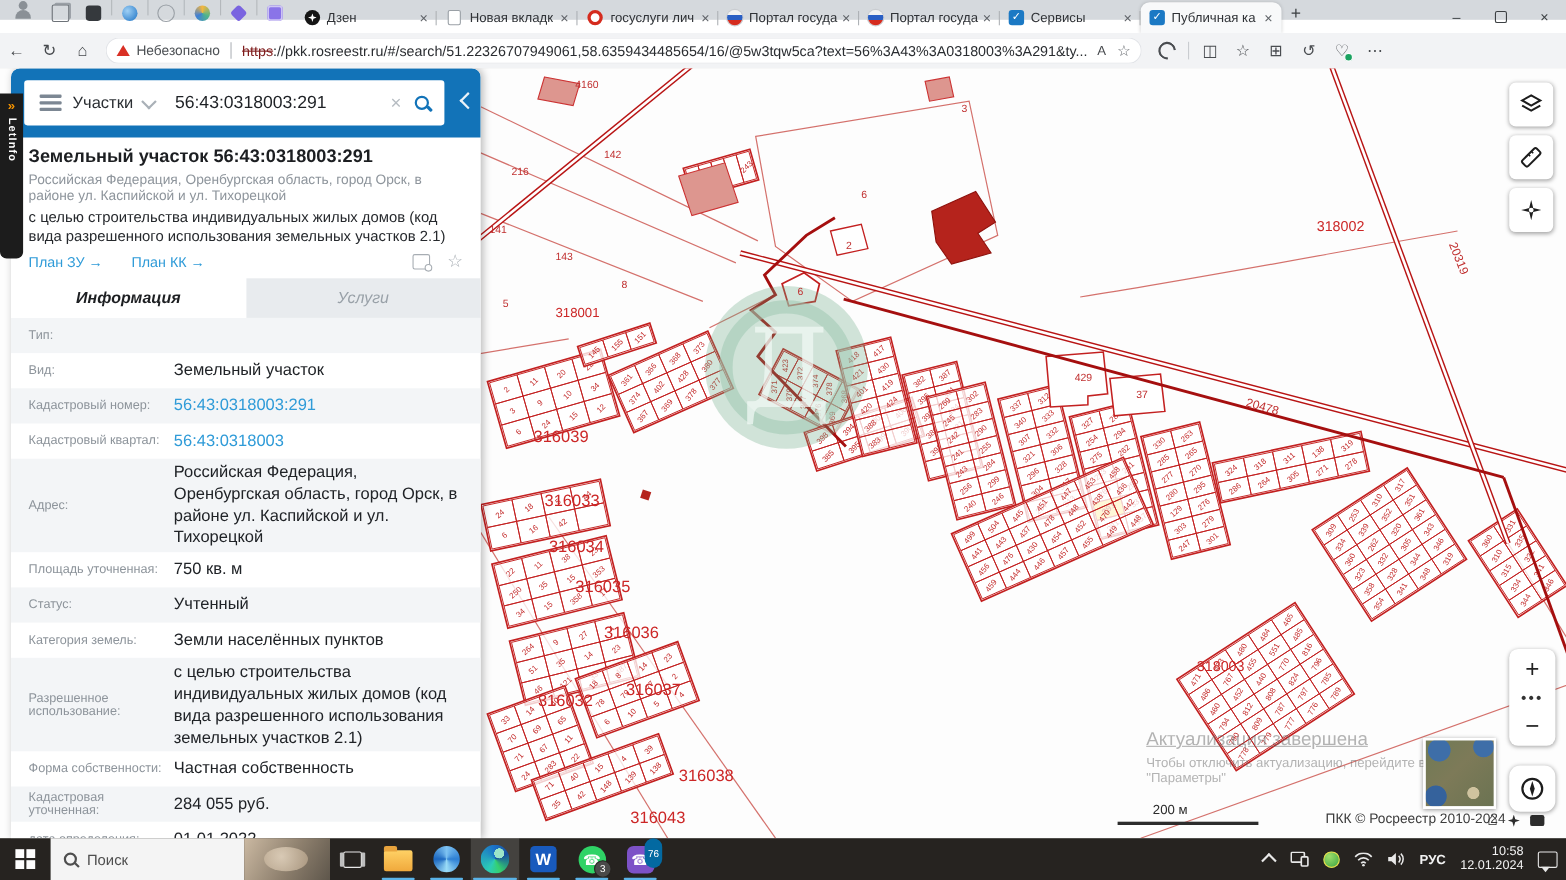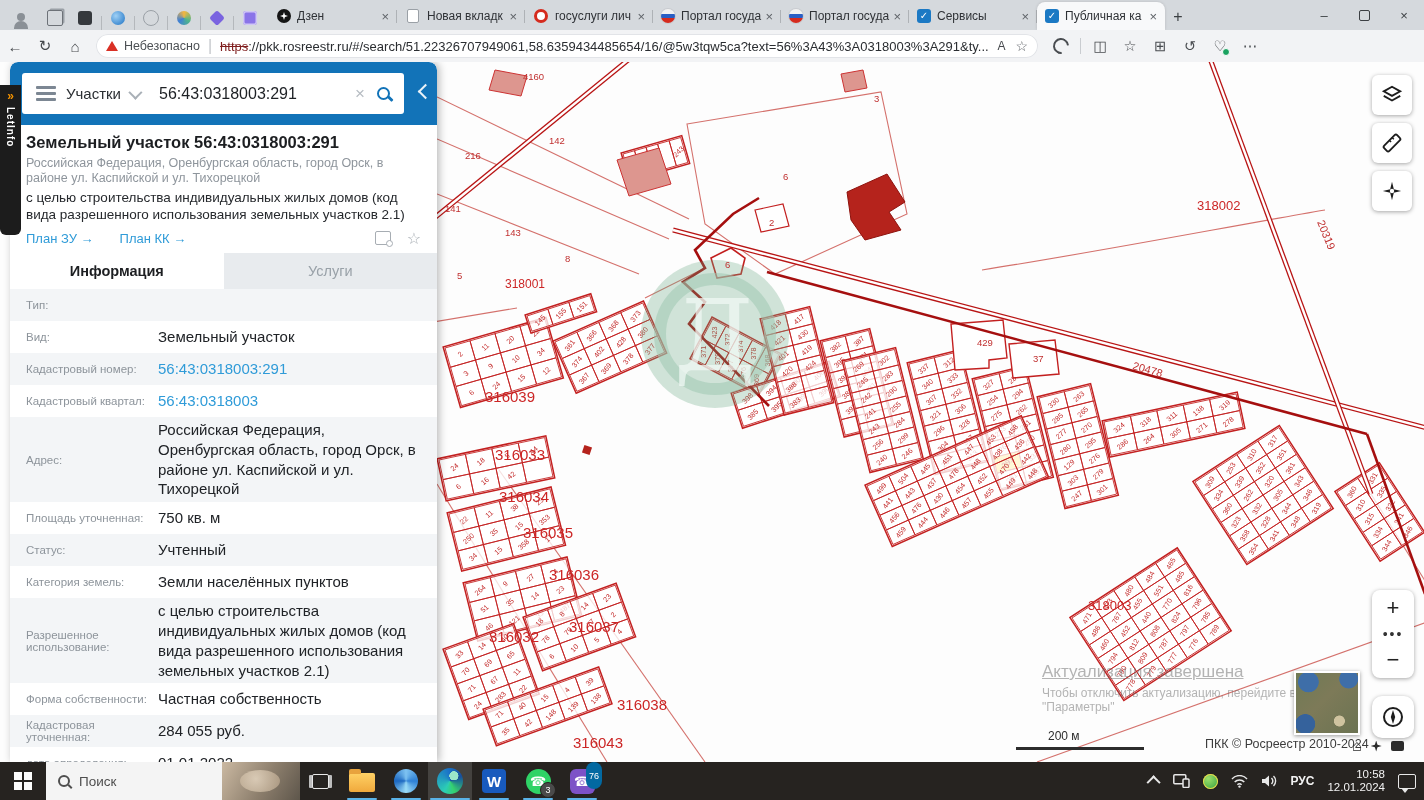--- a/index.html
+++ b/index.html
@@ -1,20 +1,20 @@
 <!DOCTYPE html>
 <html><head>
 <meta charset="utf-8">
 <style>
   html,body{margin:0;padding:0;background:#555;}
   #app{position:relative;width:1424px;height:800px;overflow:hidden;background:#fff;
        font-family:"Liberation Sans",sans-serif;-webkit-font-smoothing:antialiased;}
   
-  .tabstrip{position:absolute;top:0;left:0;width:1424px;height:30px;background:#d5d9dd;
-            display:flex;align-items:flex-end;}
+  .tabstrip{position:absolute;top:0;left:0;width:1424px;height:18px;background:#d5d9dd;
+            display:flex;align-items:flex-start;}
   .profile{width:18px;height:18px;margin:0 10px 0 12px;position:relative;}
   .profile i{position:absolute;left:5px;top:1px;width:8px;height:8px;border-radius:50%;background:#8a9096;}
   .profile b{position:absolute;left:2px;top:9px;width:14px;height:8px;border-radius:7px 7px 0 0;background:#8a9096;}
   .pin{width:30px;height:24px;display:flex;align-items:center;justify-content:center;}
   .psep{width:1px;height:14px;background:#b4b8bc;margin:0 1px;}
   .pi{width:14px;height:14px;display:block;}
   .pi-stack{border:1.6px solid #6d7278;border-radius:2px;box-shadow:2px -2px 0 -0.5px #9aa0a6;}
   .pi-window{background:#35393d;border-radius:3px;}
   .pi-globe{border-radius:50%;background:radial-gradient(circle at 35% 35%,#9fd0f5,#1c72c4);}
   .pi-circle{border:1.6px solid #9aa0a6;border-radius:50%;}
@@ -85,21 +85,21 @@
   .pbody{padding:0;}
   .ptitle{font-size:16.5px;font-weight:bold;color:#1c1e21;margin:8px 16px 0;}
   .psub{font-size:12.5px;line-height:14.5px;color:#8e959c;margin:4px 16px 0;}
   .pdesc{font-size:13.5px;line-height:16.5px;color:#26292d;margin:5px 16px 0;}
   .plinks{display:flex;align-items:center;margin:5px 16px 2px;height:20px;}
   .plink{color:#2f9bd8;font-size:13px;margin-right:26px;}
   .licons{margin-left:auto;display:flex;gap:16px;align-items:center;color:#a7adb3;}
   .docmag{width:14px;height:12px;border:1.6px solid #a7adb3;border-radius:2px;position:relative;}
   .docmag::after{content:"";position:absolute;width:5px;height:5px;border:1.6px solid #a7adb3;border-radius:50%;right:-3px;bottom:-3px;background:#fff;}
   .staric{font-size:16px;}
-  .ptabs{display:flex;height:36px;margin-top:5px;}
+  .ptabs{display:flex;height:36px;margin-top:5px;font-style:italic;}
   .ptab{flex:1;display:flex;align-items:center;justify-content:center;font-size:14.5px;}
   .ptab.on{background:#fff;color:#1d1f22;font-weight:bold;}
   .ptab.off{background:#e8ebee;color:#99a1a8;}
   #rows{}
   .irow{display:flex;min-height:32px;align-items:center;padding:3px 0;box-sizing:border-box;}
   .irow:nth-child(odd){background:#f3f5f7;}
   .ilabel{width:148px;flex:none;padding-left:16px;box-sizing:border-box;font-size:11.5px;color:#8d949b;}
   .ivalue{flex:1;font-size:15px;color:#202327;line-height:1.32;padding-right:14px;}
   .ivalue.link{color:#2f9bd8;}
   

